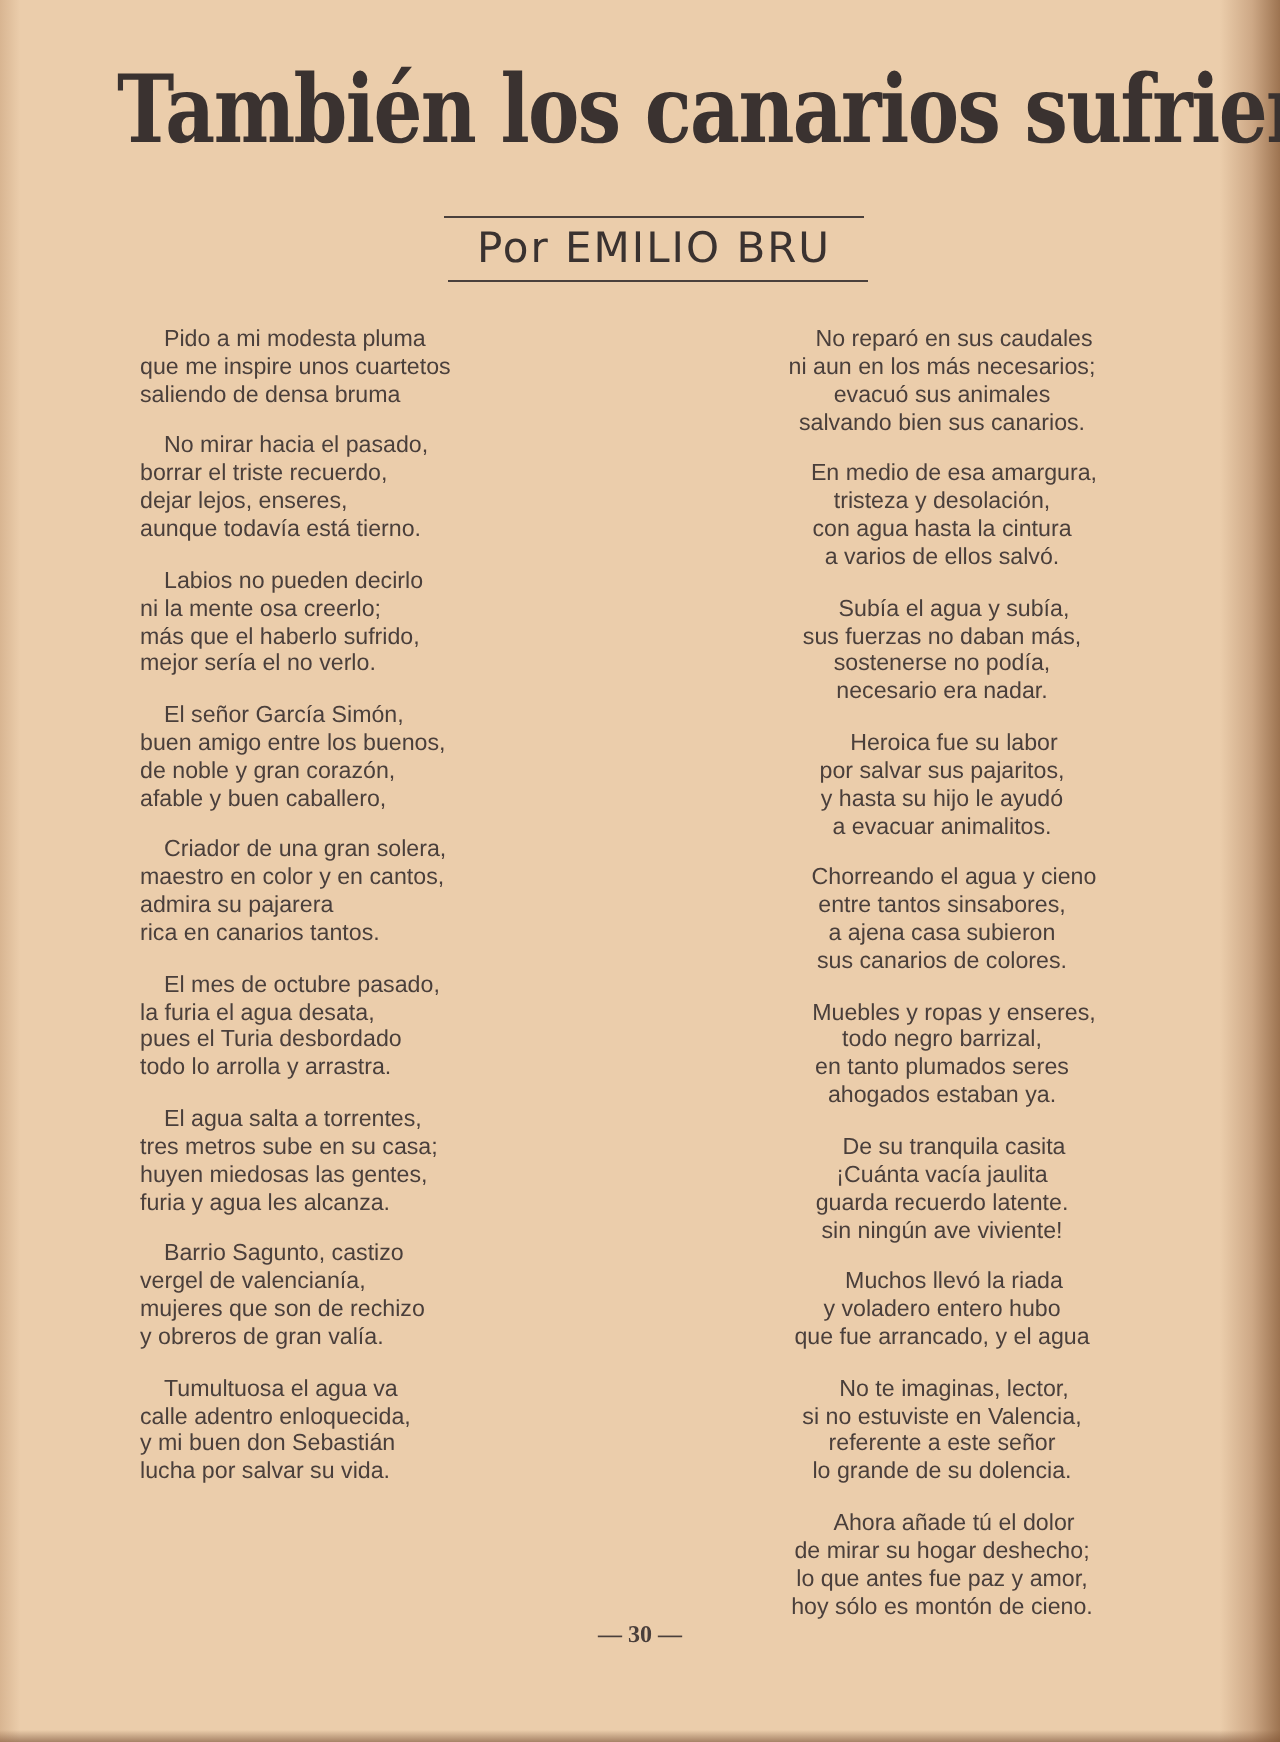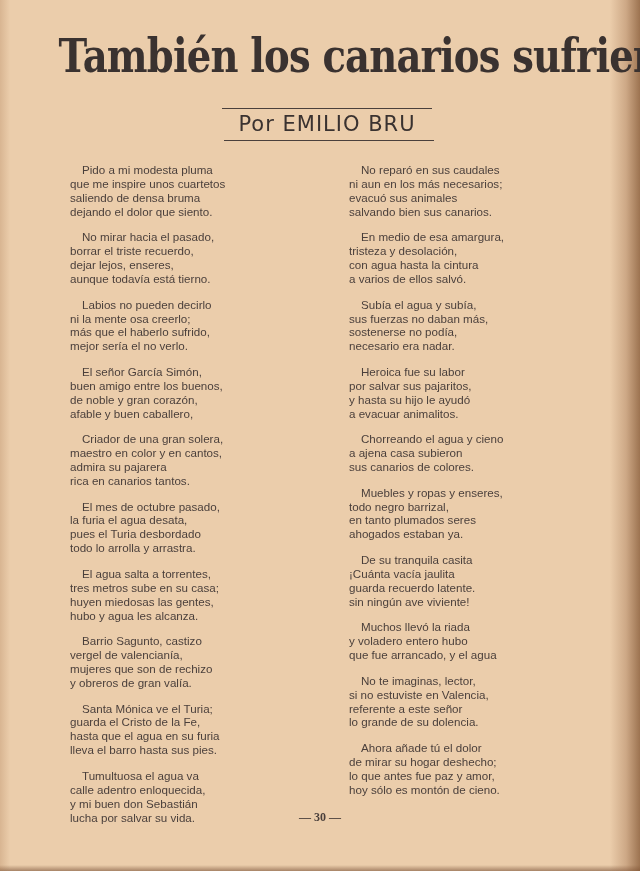--- a/index.html
+++ b/index.html
@@ -42,21 +42,21 @@
     padding: 3px 0 4px 0;
   }
   .col {
     position: absolute; top: 163px;
     font-family: Liberation Sans, sans-serif;
     font-size: 11.6px;
     line-height: 13.9px;
     color: #4a3f3b;
   }
   .col.left { left: 70px; width: 210px; }
-  .col.right { left: 349px; width: 200px; }
+  .col.right { left: 371px; width: 200px; text-align: center; }
   .stanza { margin: 0 0 11.7px 0; }
   .line { white-space: nowrap; display: block; }
   .line.first { padding-left: 12px; }
   .pagenum {
     position: absolute; top: 810px; left: 0; width: 640px;
     text-align: center;
     font-family: Liberation Serif, serif;
     font-size: 12px; font-weight: bold;
     color: #4a3f3b;
   }
@@ -71,21 +71,20 @@
     <div class="rule"></div>
     <div class="byline">Por EMILIO BRU</div>
     <div class="rule bottom"></div>
   </div>
 
   <div class="col left" id="col-left">
       <div class="stanza">
         <span class="line first">Pido a mi modesta pluma</span>
         <span class="line">que me inspire unos cuartetos</span>
         <span class="line">saliendo de densa bruma</span>
-        <span class="line">dejando el dolor que siento.</span>
       </div>
       <div class="stanza">
         <span class="line first">No mirar hacia el pasado,</span>
         <span class="line">borrar el triste recuerdo,</span>
         <span class="line">dejar lejos, enseres,</span>
         <span class="line">aunque todavía está tierno.</span>
       </div>
       <div class="stanza">
         <span class="line first">Labios no pueden decirlo</span>
         <span class="line">ni la mente osa creerlo;</span>
@@ -107,33 +106,27 @@
       <div class="stanza">
         <span class="line first">El mes de octubre pasado,</span>
         <span class="line">la furia el agua desata,</span>
         <span class="line">pues el Turia desbordado</span>
         <span class="line">todo lo arrolla y arrastra.</span>
       </div>
       <div class="stanza">
         <span class="line first">El agua salta a torrentes,</span>
         <span class="line">tres metros sube en su casa;</span>
         <span class="line">huyen miedosas las gentes,</span>
-        <span class="line">hubo y agua les alcanza.</span>
+        <span class="line">furia y agua les alcanza.</span>
       </div>
       <div class="stanza">
         <span class="line first">Barrio Sagunto, castizo</span>
         <span class="line">vergel de valencianía,</span>
         <span class="line">mujeres que son de rechizo</span>
         <span class="line">y obreros de gran valía.</span>
-      </div>
-      <div class="stanza">
-        <span class="line first">Santa Mónica ve el Turia;</span>
-        <span class="line">guarda el Cristo de la Fe,</span>
-        <span class="line">hasta que el agua en su furia</span>
-        <span class="line">lleva el barro hasta sus pies.</span>
       </div>
       <div class="stanza">
         <span class="line first">Tumultuosa el agua va</span>
         <span class="line">calle adentro enloquecida,</span>
         <span class="line">y mi buen don Sebastián</span>
         <span class="line">lucha por salvar su vida.</span>
       </div>
     </div>
   <div class="col right" id="col-right">
       <div class="stanza">
@@ -155,20 +148,21 @@
         <span class="line">necesario era nadar.</span>
       </div>
       <div class="stanza">
         <span class="line first">Heroica fue su labor</span>
         <span class="line">por salvar sus pajaritos,</span>
         <span class="line">y hasta su hijo le ayudó</span>
         <span class="line">a evacuar animalitos.</span>
       </div>
       <div class="stanza">
         <span class="line first">Chorreando el agua y cieno</span>
+        <span class="line">entre tantos sinsabores,</span>
         <span class="line">a ajena casa subieron</span>
         <span class="line">sus canarios de colores.</span>
       </div>
       <div class="stanza">
         <span class="line first">Muebles y ropas y enseres,</span>
         <span class="line">todo negro barrizal,</span>
         <span class="line">en tanto plumados seres</span>
         <span class="line">ahogados estaban ya.</span>
       </div>
       <div class="stanza">

